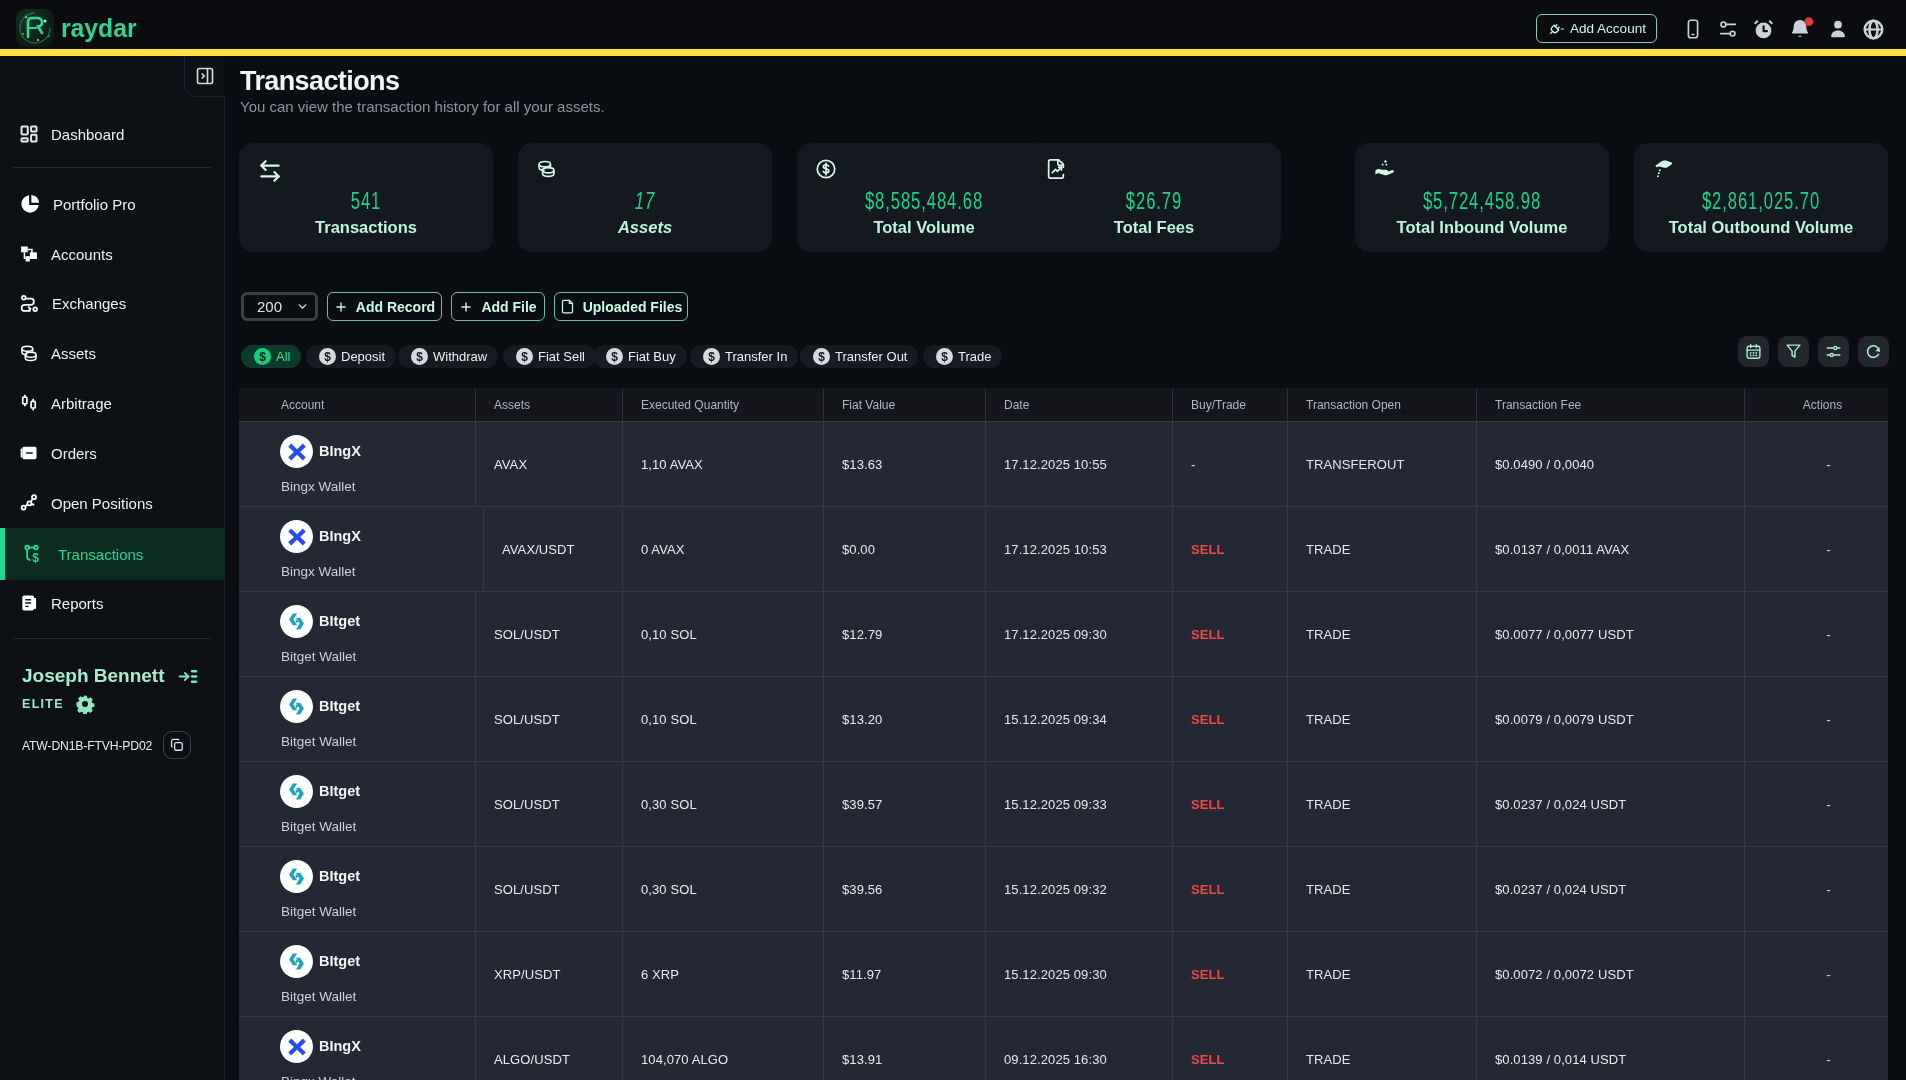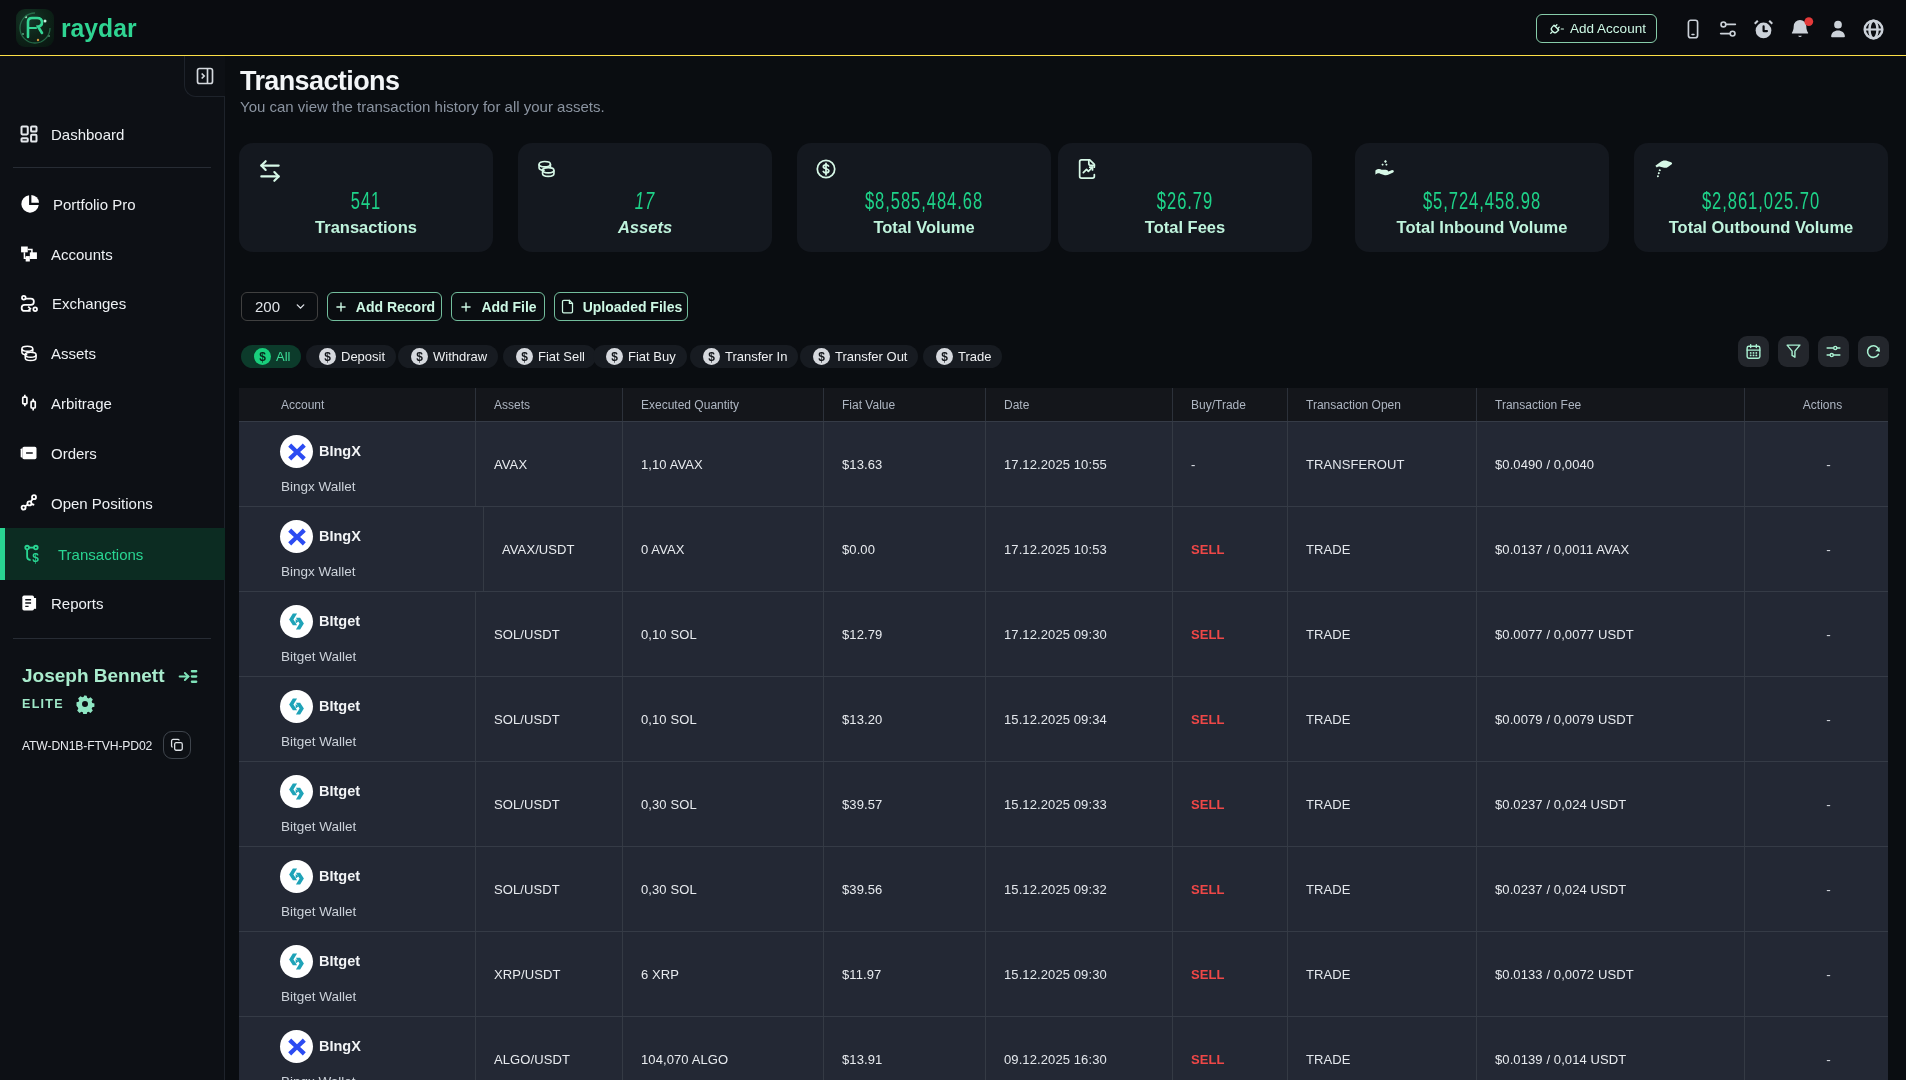--- a/index.html
+++ b/index.html
@@ -1,18 +1,18 @@
 <!DOCTYPE html>
 <html><head>
 <meta charset="utf-8">
 <style>
   * { margin:0; padding:0; box-sizing:border-box; }
   html,body { width:1906px; height:1080px; overflow:hidden; background:#0a0d11; font-family:"Liberation Sans",sans-serif; }
   
-  #topbar { position:absolute; left:0; top:0; width:1906px; height:56px; background:#0a0c10; border-bottom:1px solid #fde047; }
+  #topbar { position:absolute; left:0; top:0; width:1906px; height:56px; background:#0a0c10; border-bottom:7px solid #fde047; }
   #logoBox { position:absolute; left:16px; top:9px; width:38px; height:38px; border-radius:9px; overflow:hidden;
     background:radial-gradient(circle at 35% 30%, #16392a 0%, #0e2419 45%, #081510 100%); }
   #wordmark { position:absolute; left:61px; top:12.5px; font-size:26px; font-weight:700; color:#2fd492;
     letter-spacing:0px; transform:scaleX(0.95); transform-origin:left center; }
   #addAccount { position:absolute; left:1536px; top:14px; width:121px; height:29px; border:1px solid rgba(158,240,198,0.85);
     border-radius:6px; display:flex; align-items:center; justify-content:center; gap:7px; color:#cdf8e4; font-size:13.5px; }
   .tbIcons { position:absolute; right:21px; top:16px; display:flex; align-items:center; gap:13px; }
   .tbIcons svg { display:block; }
   
   #sidebar { position:absolute; left:0; top:56px; width:225px; height:1024px; background:#0d1015; border-right:1px solid #1e232b; }
@@ -32,21 +32,21 @@
   
   #main { position:absolute; left:226px; top:56px; width:1680px; height:1024px; background:#0a0d11; }
   h1 { position:absolute; left:14px; top:10px; color:#f3f5f7; font-size:27px; font-weight:700; letter-spacing:-0.6px; }
   #subtitle { position:absolute; left:14px; top:42px; color:#8a93a0; font-size:15px; }
   
   .card { position:absolute; top:87px; width:254px; height:109px; background:#14181f; border-radius:14px; }
   .card .cIcon { position:absolute; left:18px; top:15px; color:#d7f8e7; }
   .card .cVal { position:absolute; left:0; top:45px; width:100%; text-align:center; color:#1ed389; font-size:23px; letter-spacing:1.3px; transform:scaleX(0.72); }
   .card .cLabel { position:absolute; left:0; top:75px; width:100%; text-align:center; color:#bff3dc; font-size:16.5px; font-weight:700; }
   
-  #select200 { position:absolute; left:15px; top:236px; width:77px; height:29px; border:1px solid #404040; border-radius:6px;
+  #select200 { position:absolute; left:15px; top:236px; width:77px; height:29px; border:3px solid #404040; border-radius:6px;
     color:#dfe3e8; font-size:15px; display:flex; align-items:center; padding-left:13px; }
   .gBtn { position:absolute; top:236px; height:29px; border:1px solid rgba(141,235,192,0.8); border-radius:6px;
     display:flex; align-items:center; justify-content:center; gap:8px; color:#cdf8e4; font-size:14px; font-weight:700; }
   
   .pill { position:absolute; top:289px; height:23px; border-radius:12px; background:#171b21; display:flex; align-items:center;
     padding:0 11px 0 13px; gap:5px; color:#eef0f2; font-size:13px; }
   .pill .dot { width:17px; height:17px; border-radius:50%; background:#d6d9de; color:#14171c; font-size:12px; font-weight:700;
     display:flex; align-items:center; justify-content:center; }
   .pillActive { background:#0c3b2b; color:#3bdc97; }
   .pillActive .dot { background:#19ce7c; color:#05271a; }
@@ -279,21 +279,21 @@
   </div>
   <div class="card" style="left:571px;">
     <div class="cIcon"><svg width="22" height="22" viewBox="0 0 24 24" fill="none" stroke="#d7f8e7" stroke-width="1.9">
           <circle cx="12" cy="12" r="9.5"></circle>
           <path d="M14.8 8.8c-.5-.9-1.5-1.3-2.8-1.3-1.7 0-2.9.8-2.9 2.1 0 2.8 6 1.5 6 4.4 0 1.4-1.3 2.2-3.1 2.2-1.4 0-2.5-.5-3-1.5" stroke-linecap="round"></path>
           <path d="M12 5.8v12.4" stroke-linecap="round"></path>
         </svg></div>
     <div class="cVal">$8,585,484.68</div>
     <div class="cLabel">Total Volume</div>
   </div>
-  <div class="card" style="left:832px;">
+  <div class="card" style="left:801px;">
     <div class="cIcon"><svg width="22" height="22" viewBox="0 0 24 24" fill="none" stroke="#d7f8e7" stroke-width="1.9" stroke-linecap="round" stroke-linejoin="round">
           <path d="M20 10V7l-5-5H6a2 2 0 0 0-2 2v16a2 2 0 0 0 2 2h12a2 2 0 0 0 2-2v-2"></path>
           <path d="M14 2v4a2 2 0 0 0 2 2h4"></path>
           <path d="M8 16l3.5-3.5 2 2L18 10"></path>
           <path d="M15 10h3v3"></path>
         </svg></div>
     <div class="cVal">$26.79</div>
     <div class="cLabel">Total Fees</div>
   </div>
   <div class="card" style="left:1129px;">
@@ -653,21 +653,21 @@
       <div class="cell" style="left:746px;width:187px;">
           <div class="ctext creg">15.12.2025 09:30</div>
         </div>
       <div class="cell" style="left:933px;width:115px;">
           <div class="ctext sell">SELL</div>
         </div>
       <div class="cell" style="left:1048px;width:189px;">
           <div class="ctext creg">TRADE</div>
         </div>
       <div class="cell" style="left:1237px;width:268px;">
-          <div class="ctext">$0.0133 / 0,0072 USDT</div>
+          <div class="ctext">$0.0072 / 0,0072 USDT</div>
         </div>
       <div class="cell" style="left:1505px;width:144px;">
           <div class="dash">-</div>
         </div>
     </div>
     <div class="row" style="top:628px;">
       <div class="cell first" style="left:0;width:236px;">
         <div class="accIcon">
             <svg width="24" height="24" viewBox="0 0 24 24">
               <path d="M3.2 6.7 8.9 12l-5.7 5.3 3 3.1L12 14.8l5.8 5.6 3-3.1L15.1 12l5.7-5.3-3-3.1L12 9.2 6.2 3.6Z" fill="#2b4bf2"></path>

